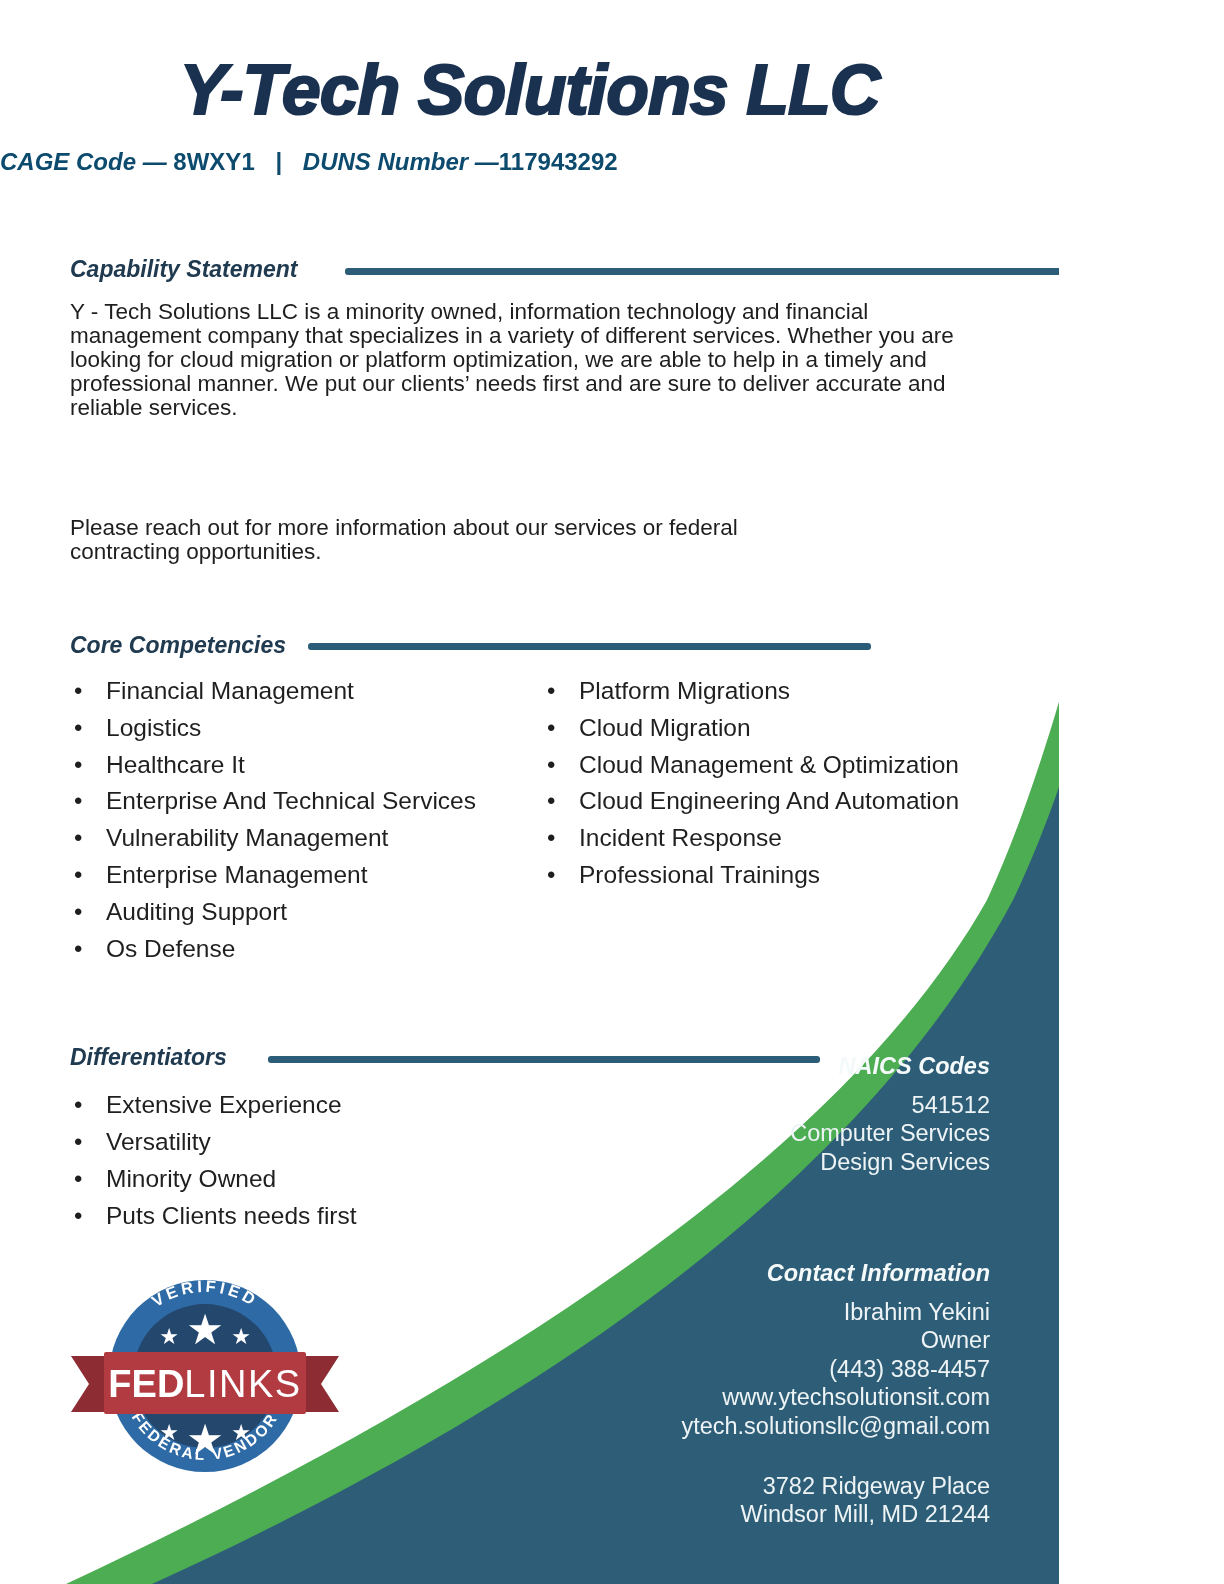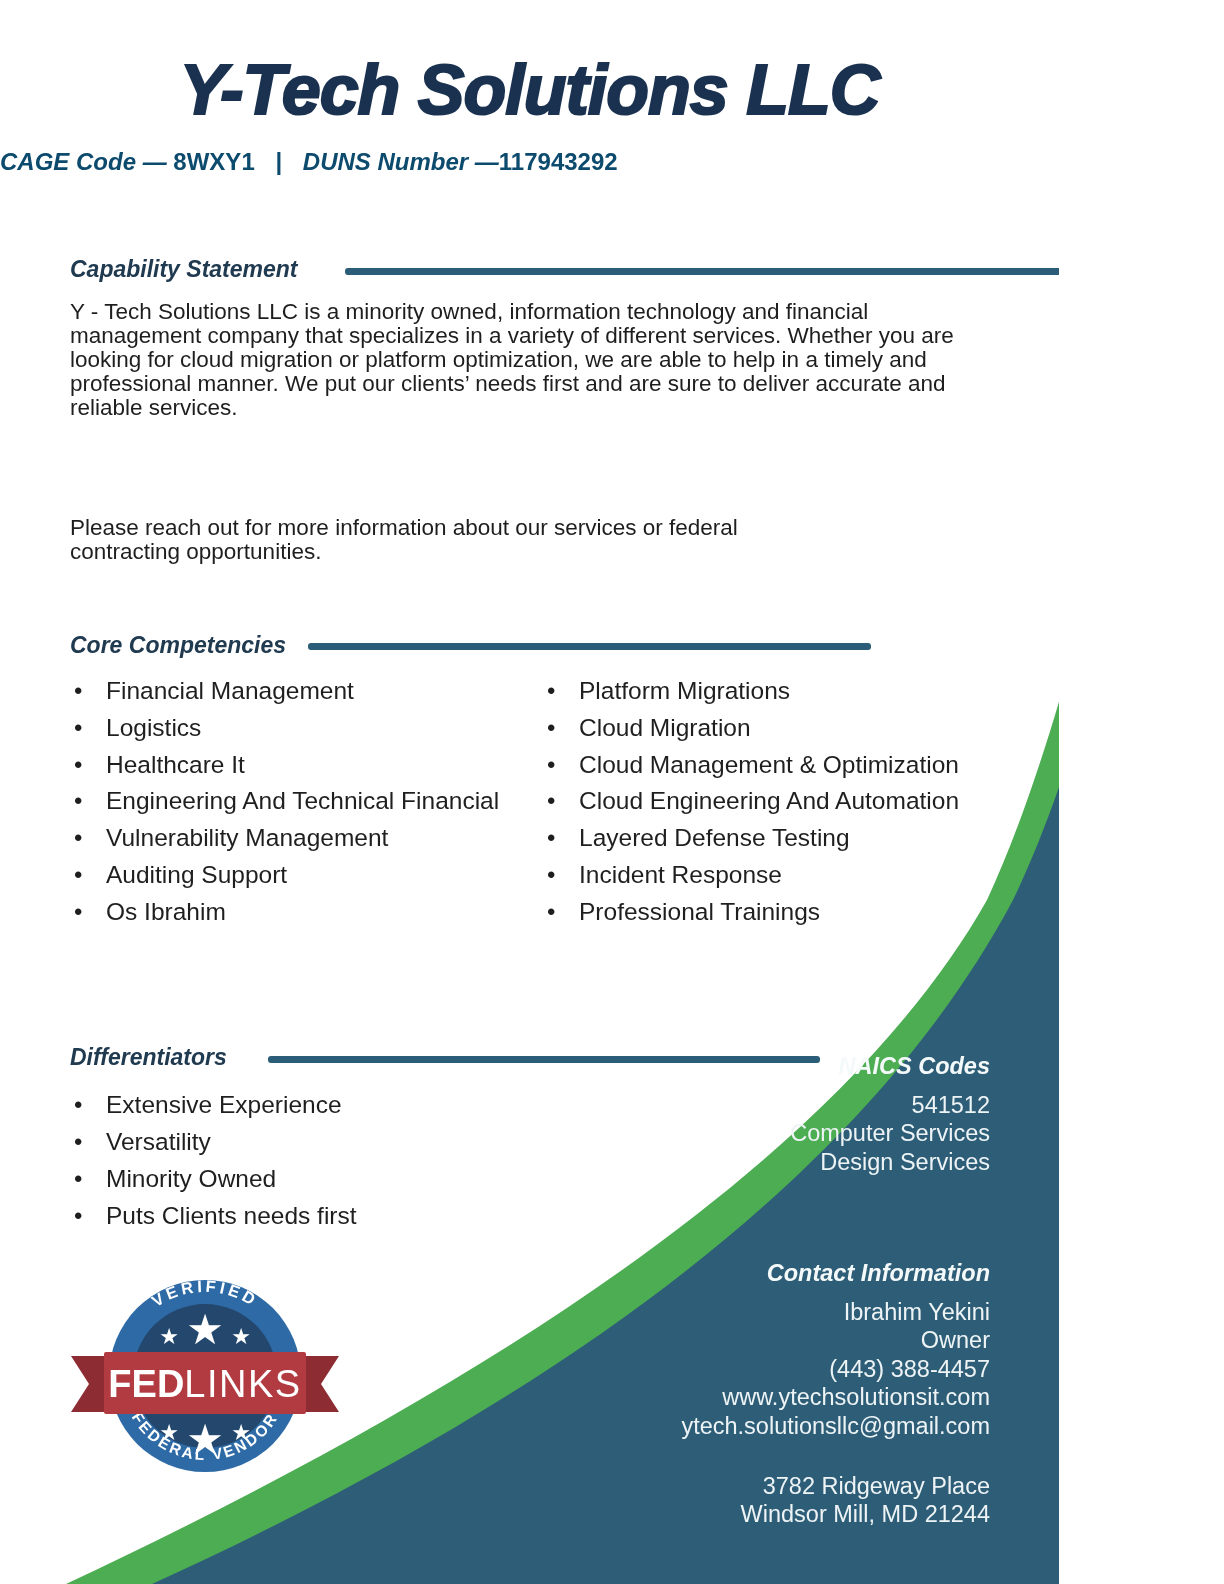--- a/index.html
+++ b/index.html
@@ -57,31 +57,31 @@
 reliable services.</div>
   <div class="layer bodytext" style="left:70px;top:516px;width:900px;">Please reach out for more information about our services or federal
 contracting opportunities.</div>
 
   <div class="layer sec-heading" style="left:70px;top:632px;">Core Competencies</div>
   <div class="rule layer" style="left:308px;top:643px;width:563px;"></div>
   <ul class="blist layer" style="left:70px;top:673px;width:460px;">
     <li>Financial Management</li>
     <li>Logistics</li>
     <li>Healthcare It</li>
-    <li>Engineering And Technical Financial</li>
+    <li>Enterprise And Technical Services</li>
     <li>Vulnerability Management</li>
+    <li>Enterprise Management</li>
     <li>Auditing Support</li>
-    <li>Os Ibrahim</li>
+    <li>Os Defense</li>
   </ul>
   <ul class="blist layer" style="left:543px;top:673px;width:460px;">
     <li>Platform Migrations</li>
     <li>Cloud Migration</li>
     <li>Cloud Management &amp; Optimization</li>
     <li>Cloud Engineering And Automation</li>
-    <li>Layered Defense Testing</li>
     <li>Incident Response</li>
     <li>Professional Trainings</li>
   </ul>
 
   <div class="layer sec-heading" style="left:70px;top:1044px;">Differentiators</div>
   <div class="rule layer" style="left:268px;top:1056px;width:552px;"></div>
   <ul class="blist diff layer" style="left:70px;top:1086px;width:460px;">
     <li>Extensive Experience</li>
     <li>Versatility</li>
     <li>Minority Owned</li>

